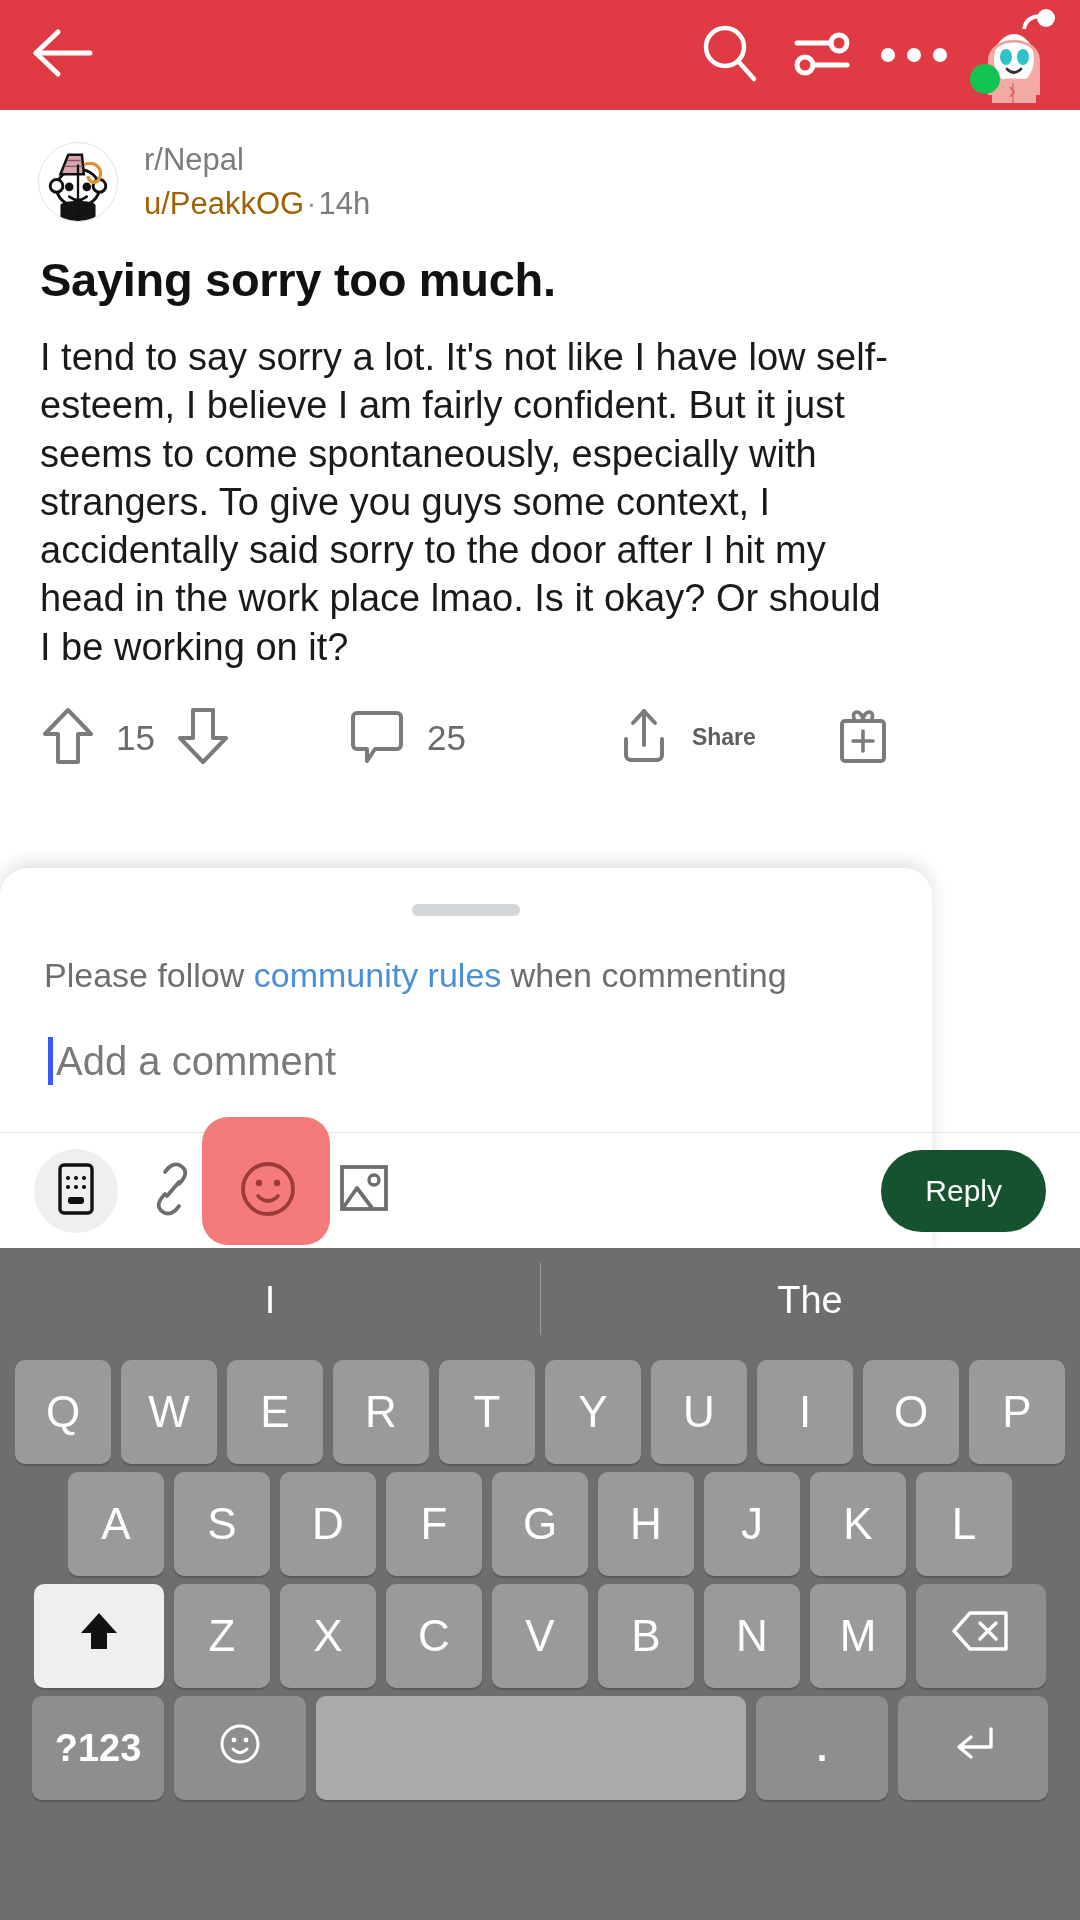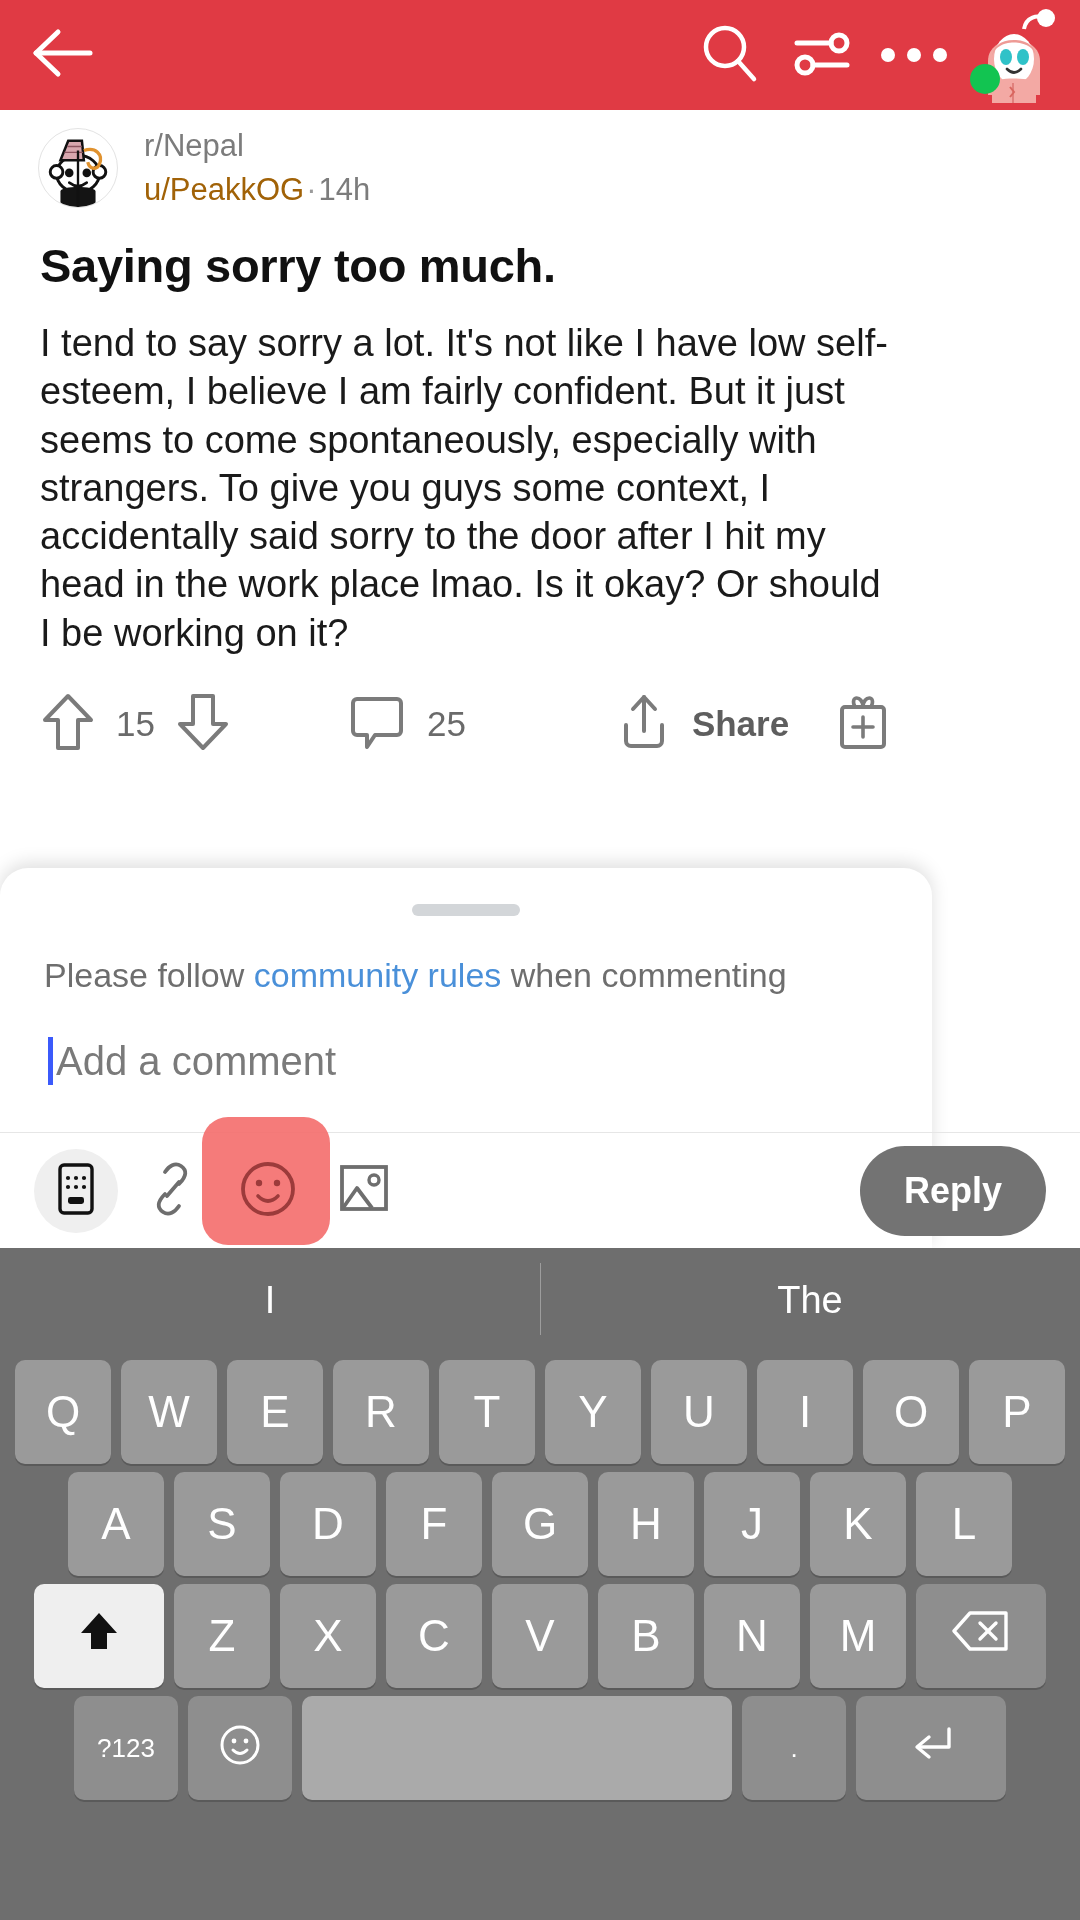--- a/index.html
+++ b/index.html
@@ -26,21 +26,21 @@
 
   
   .avatar-wrap{ position:relative; width:96px; height:96px; margin-left:6px; }
   .avatar-wrap svg{ display:block; }
   .online-dot{
     position:absolute; left:4px; bottom:9px; width:30px; height:30px;
     border-radius:50%; background:#12C451;
   }
 
   
-  .post{ position:absolute; left:0; top:106px; width:925px; }
+  .post{ position:absolute; left:0; top:120px; width:925px; }
   .post-head{ display:flex; align-items:center; padding:22px 0 0 38px; }
   .sub-avatar{
     width:80px; height:80px; border-radius:50%; background:#fff;
     border:1px solid #e3e3e3; overflow:hidden; flex:none;
     display:flex; align-items:center; justify-content:center;
   }
   .post-meta{ margin-left:26px; line-height:1.18; }
   .sub-name{ font-size:31px; color:#7C7C7C; font-weight:400; }
   .user-row{ font-size:31px; margin-top:7px; }
   .user-name{ color:#a16207; }
@@ -56,21 +56,21 @@
     padding:26px 36px 0 40px;
   }
 
   
   .action-row{
     display:flex; align-items:center; padding:34px 34px 0 40px;
   }
   .act{ display:flex; align-items:center; }
   .vote-count{ font-size:35px; color:#6a6a6a; margin:0 20px; font-weight:500; }
   .cm-count{ font-size:35px; color:#6a6a6a; margin-left:22px; font-weight:500;}
-  .share-lbl{ font-size:35px; color:#5e5e5e; font-weight:700; margin-left:20px; }
+  .share-lbl{ font-size:23px; color:#5e5e5e; font-weight:700; margin-left:20px; }
   .gap-a{ width:118px; }
   .gap-b{ width:150px; }
   .gap-c{ flex:1; }
 
   
   .sheet{
     position:absolute; left:0; top:868px; width:932px; height:380px;
     background:#fff; border-radius:28px 28px 0 0;
     box-shadow:0 -5px 18px rgba(0,0,0,0.13);
   }
@@ -101,21 +101,21 @@
     border-radius:50%; background:#EFEFEF;
   }
   .tool.kb-bg svg{ position:relative; }
   .emoji-hl{
     position:absolute; left:-18px; top:-26px; width:128px; height:128px;
     border-radius:26px; background:#F4706F; opacity:0.92;
   }
   .tool.emoji svg{ position:relative; }
   .tool-gap{ flex:1; }
   .reply-btn{
-    background:#737373; color:#ffffff; font-size:36px; font-weight:700;
+    background:#14532d; color:#ffffff; font-size:30px; font-weight:400;
     padding:24px 44px; border-radius:52px; border:none;
   }
 
   
   .kbd{
     position:absolute; left:0; top:1248px; width:1080px; height:672px;
     background:#6E6E6E;
   }
   .suggest{
     height:104px; display:flex; align-items:center;
@@ -135,21 +135,21 @@
     width:96px; height:104px;
     display:flex; align-items:center; justify-content:center;
     color:#ffffff; font-size:44px; font-weight:400;
     box-shadow:0 2px 0 rgba(0,0,0,0.18);
   }
   .krow2 .key{ width:96px; }
   .krow2{ padding-left:0; }
   .key.wide{ width:130px; background:#EFEFEF; }
   .key.wide.dark{ background:#8E8E8E; }
   .key.spacebar{ width:430px; background:#AAAAAA; }
-  .key.sym{ width:104px; background:#8E8E8E; font-size:26px; }
+  .key.sym{ width:132px; background:#8E8E8E; font-size:38px;font-weight:bold; }
   .key.enter{ width:150px; background:#8E8E8E; }
   .kbd-bottom{ display:flex; justify-content:center; gap:10px; margin-top:8px; }
 </style>
 </head>
 <body>
 
 <div class="appbar">
   <div class="appbar-back">
     <span>
       <svg width="64" height="50" viewBox="0 0 64 50">

